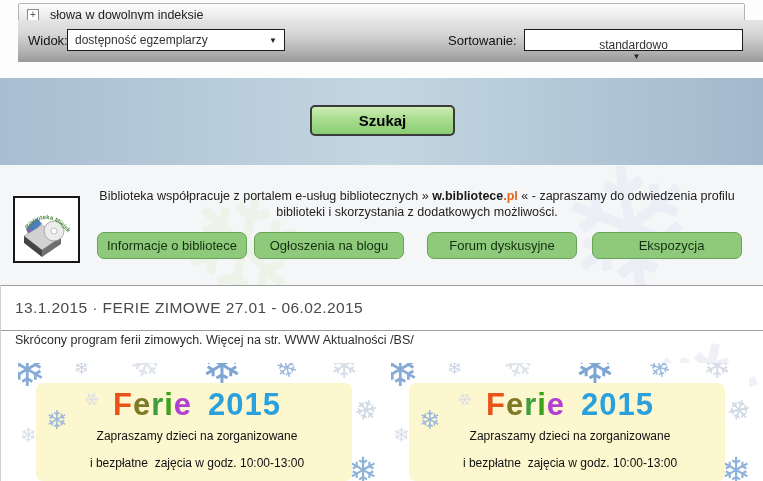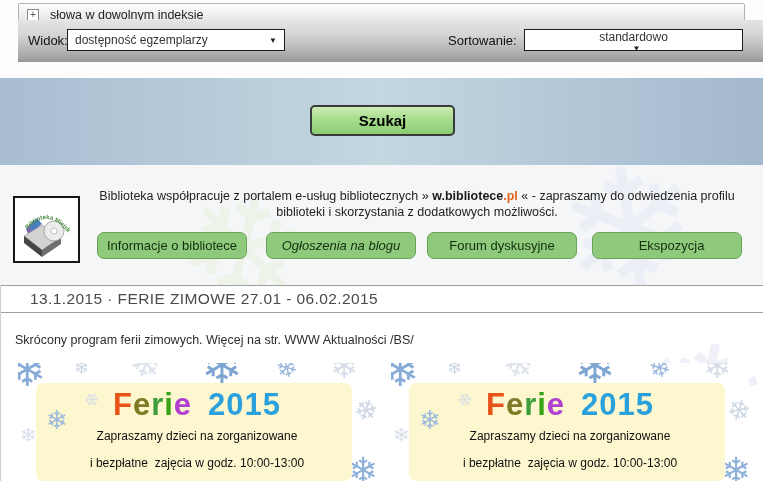--- a/index.html
+++ b/index.html
@@ -12,21 +12,21 @@
     display:flex;align-items:center;padding-left:8px;cursor:pointer;}
   .expand-box{width:12px;height:12px;box-sizing:border-box;border:1px solid #8a8a8a;background:#fff;
     font-size:10px;line-height:9px;text-align:center;color:#555;margin-right:11px;}
   .index-label{font-size:12.5px;color:#222;}
 
   
   .filter-band{position:absolute;left:18px;top:20px;width:745px;height:42px;
     background:linear-gradient(#e4e4e4,#d5d5d5 35%,#a6a6a6 88%,#989898);}
   .band-label{position:absolute;top:13px;font-size:13px;color:#111;}
   .select{position:absolute;top:9px;height:22px;box-sizing:border-box;background:#fff;border:1px solid #1c1c1c;
-    display:flex;align-items:center;justify-content:space-between;padding:0 7px;font-size:12px;color:#333;cursor:pointer;}
+    display:flex;align-items:center;justify-content:space-between;padding:8px 7px;font-size:12px;color:#333;cursor:pointer;}
   .select .arrow{font-size:8px;color:#222;margin-left:6px;}
 
   
   .blue-band{position:absolute;left:0;top:78px;width:763px;height:87px;
     background:linear-gradient(90deg,#a8bdd1,#c3d7e1 50%,#aec3d4 82%,#a3b8cc);}
   .szukaj-btn{position:absolute;left:310px;top:27px;width:145px;height:31px;box-sizing:border-box;
     background:linear-gradient(#cfecb6,#a8dd8d 45%,#8bcd73);border:2px solid #3b3b3b;border-radius:5px;
     display:flex;align-items:center;justify-content:center;font-size:15px;font-weight:bold;color:#000;cursor:pointer;}
 
   
@@ -37,23 +37,23 @@
     font-size:12.5px;line-height:16px;color:#222;}
   .lib-link-name{font-weight:bold;color:#1a1a1a;cursor:pointer;}
   .lib-link-tld{font-weight:bold;color:#e2661a;cursor:pointer;}
   .lib-btn{position:absolute;top:67px;width:150px;height:27px;box-sizing:border-box;
     background:#8fca7c;border:1px solid #68a455;border-radius:7px;
     display:flex;align-items:center;justify-content:center;font-size:13px;color:#12300e;cursor:pointer;}
 
   
   .news-section{position:absolute;left:0;top:285px;width:763px;height:196px;background:#fff;
     border-left:1px solid #cfcfcf;box-sizing:border-box;overflow:hidden;}
-  .news-heading{position:absolute;left:0;top:0;width:763px;height:28px;box-sizing:border-box;
+  .news-heading{position:absolute;left:0;top:0;width:763px;height:46px;box-sizing:border-box;
     border-top:1px solid #9e9e9e;border-bottom:1px solid #9e9e9e;
-    display:flex;align-items:center;padding-left:29px;font-size:15.5px;letter-spacing:.4px;color:#4a4a4a;}
+    display:flex;align-items:center;padding-left:14px;font-size:15.5px;letter-spacing:.4px;color:#4a4a4a;}
   .news-summary{position:absolute;left:14px;top:48px;font-size:12.5px;color:#2d2d2d;}
 
   
   .banner{position:absolute;top:78px;width:358px;height:118px;background:#fff;overflow:hidden;}
   .banner.b1{left:17px;} .banner.b2{left:390px;}
   .cream{position:absolute;left:18px;top:20px;width:316px;height:98px;background:#fcf7cf;border-radius:7px;}
   .ferie-title{position:absolute;left:0;top:24px;width:100%;text-align:center;
     font-size:31px;font-weight:bold;letter-spacing:1px;white-space:pre;}
   .ferie-year{margin-left:16px;}
   .banner-line{position:absolute;left:0;width:100%;text-align:center;font-size:12px;color:#101010;white-space:pre;}
@@ -110,21 +110,21 @@
           <textPath href="#lg-arc" startOffset="10%">Biblioteka Miejska</textPath>
         </text>
       </svg>
     </div>
 
     <div class="info-text">
       <span>Biblioteka współpracuje z portalem e-usług bibliotecznych » </span><span class="lib-link-name">w.bibliotece</span><span class="lib-link-tld">.pl</span><span> « - zapraszamy do odwiedzenia profilu biblioteki i skorzystania z dodatkowych możliwości.</span>
     </div>
 
     <div class="lib-btn" style="left:97px;">Informacje o bibliotece</div>
-    <div class="lib-btn" style="left:266px;font-style:italic;">Ogłoszenia na blogu</div>
+    <div class="lib-btn" style="left:254px;">Ogłoszenia na blogu</div>
     <div class="lib-btn" style="left:427px;">Forum dyskusyjne</div>
     <div class="lib-btn" style="left:592px;padding-left:9px;">Ekspozycja</div>
   </div>
 
   <div class="news-section">
     <span class="wm" style="left:640px;top:40px;font-size:150px;color:#f0f0f8;transform:rotate(12deg);">❄</span>
 
     <div class="news-heading">13.1.2015 · FERIE ZIMOWE 27.01 - 06.02.2015</div>
     <div class="news-summary">Skrócony program ferii zimowych. Więcej na str. WWW Aktualności /BS/</div>
 

